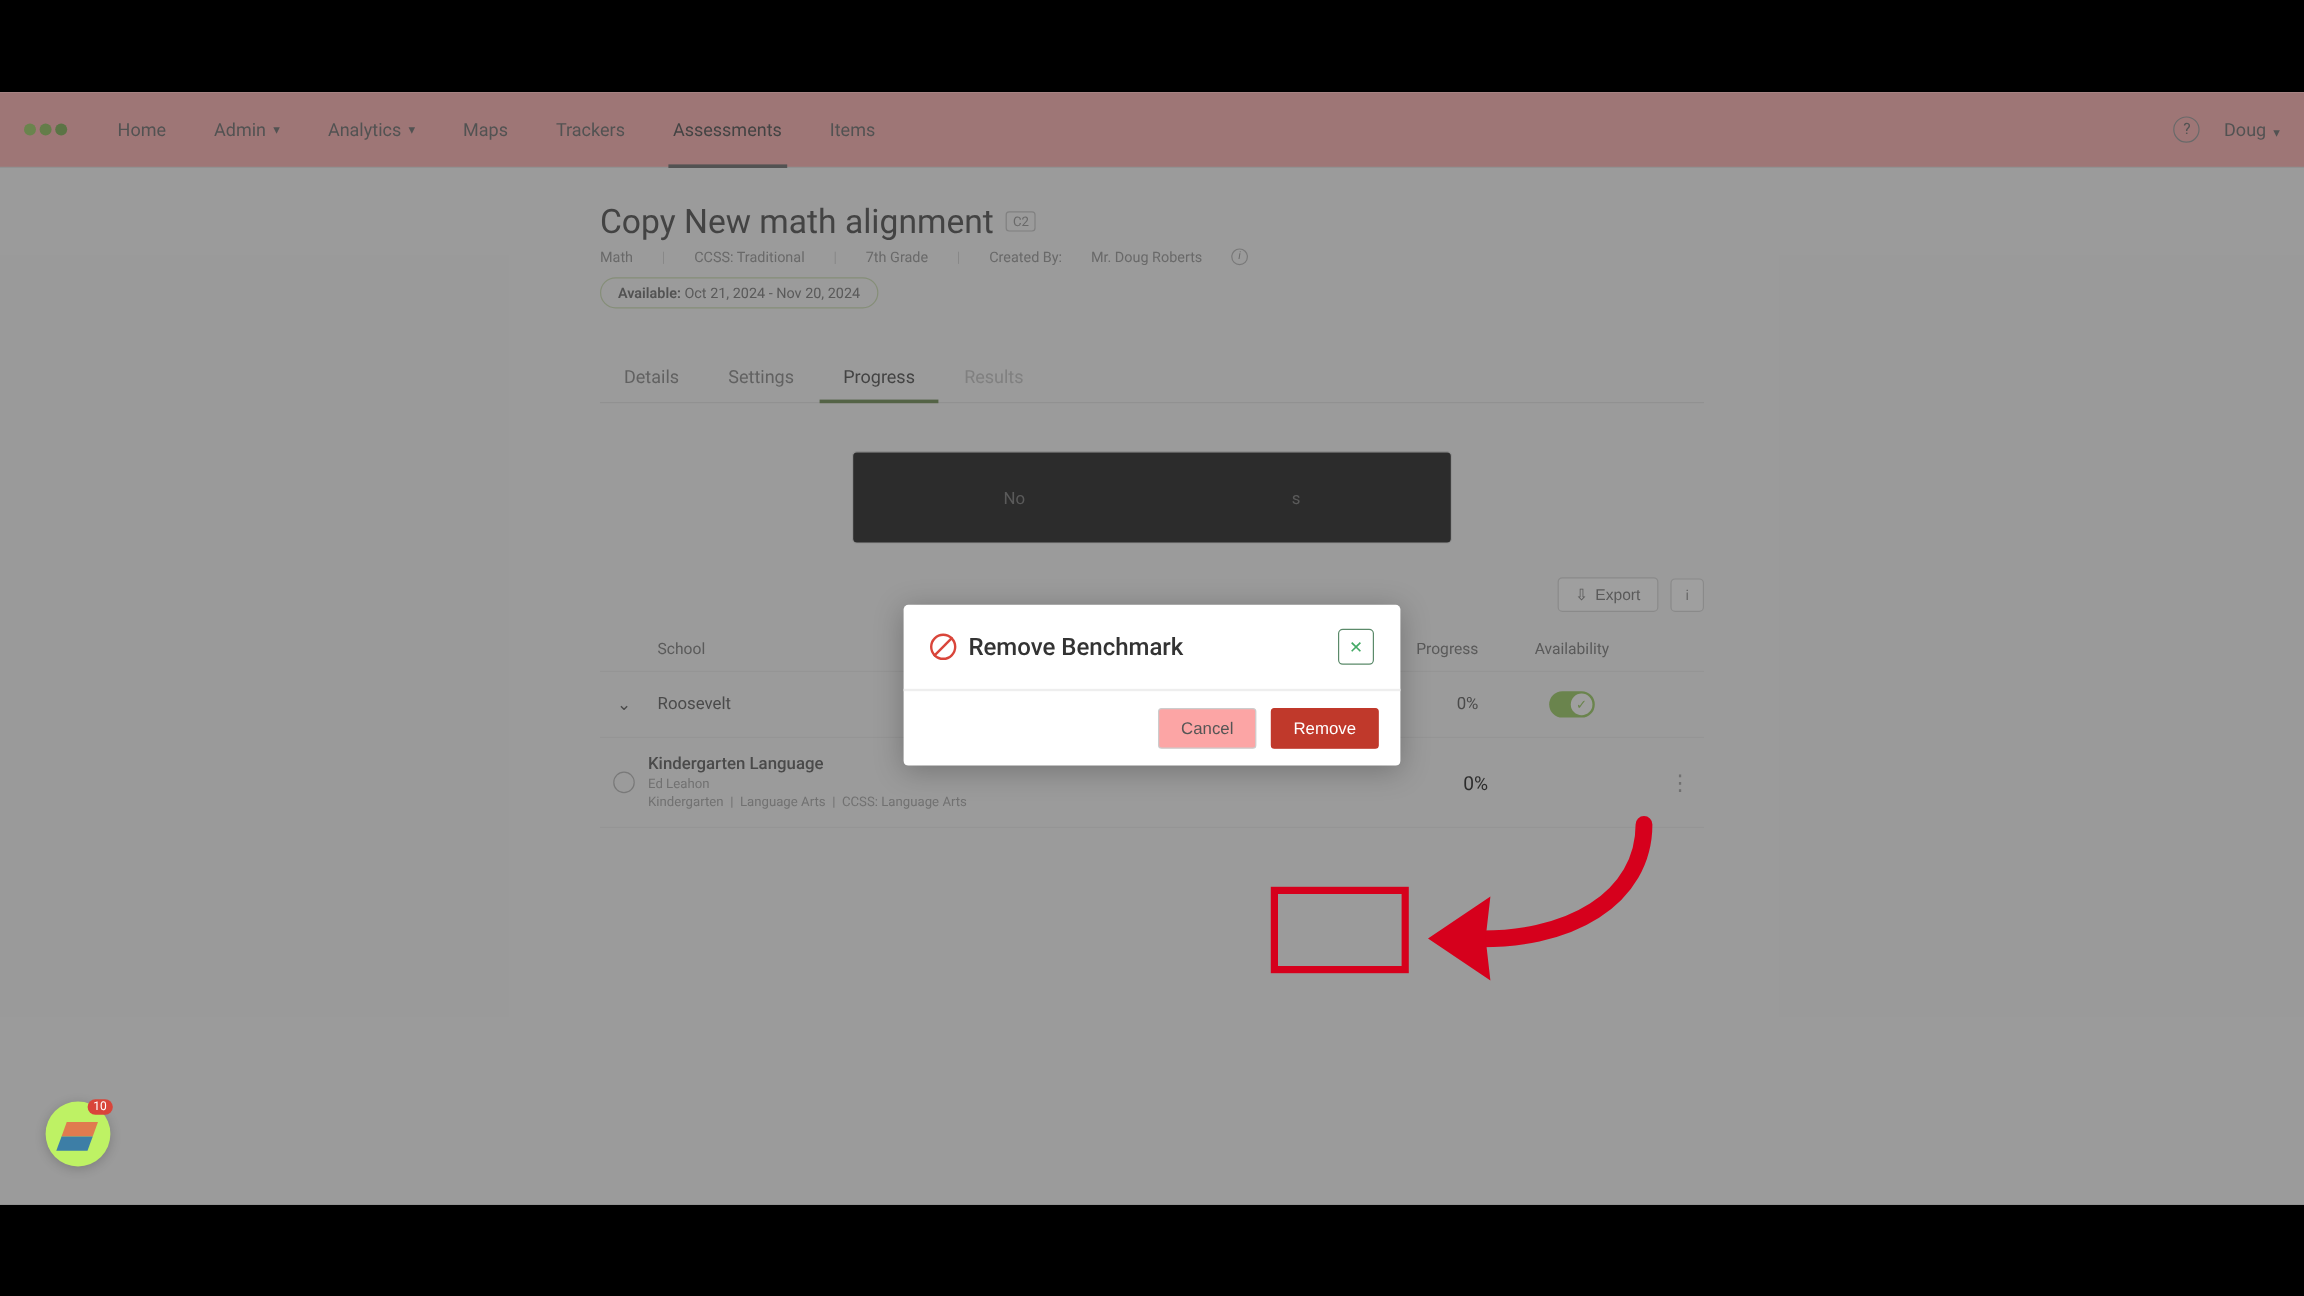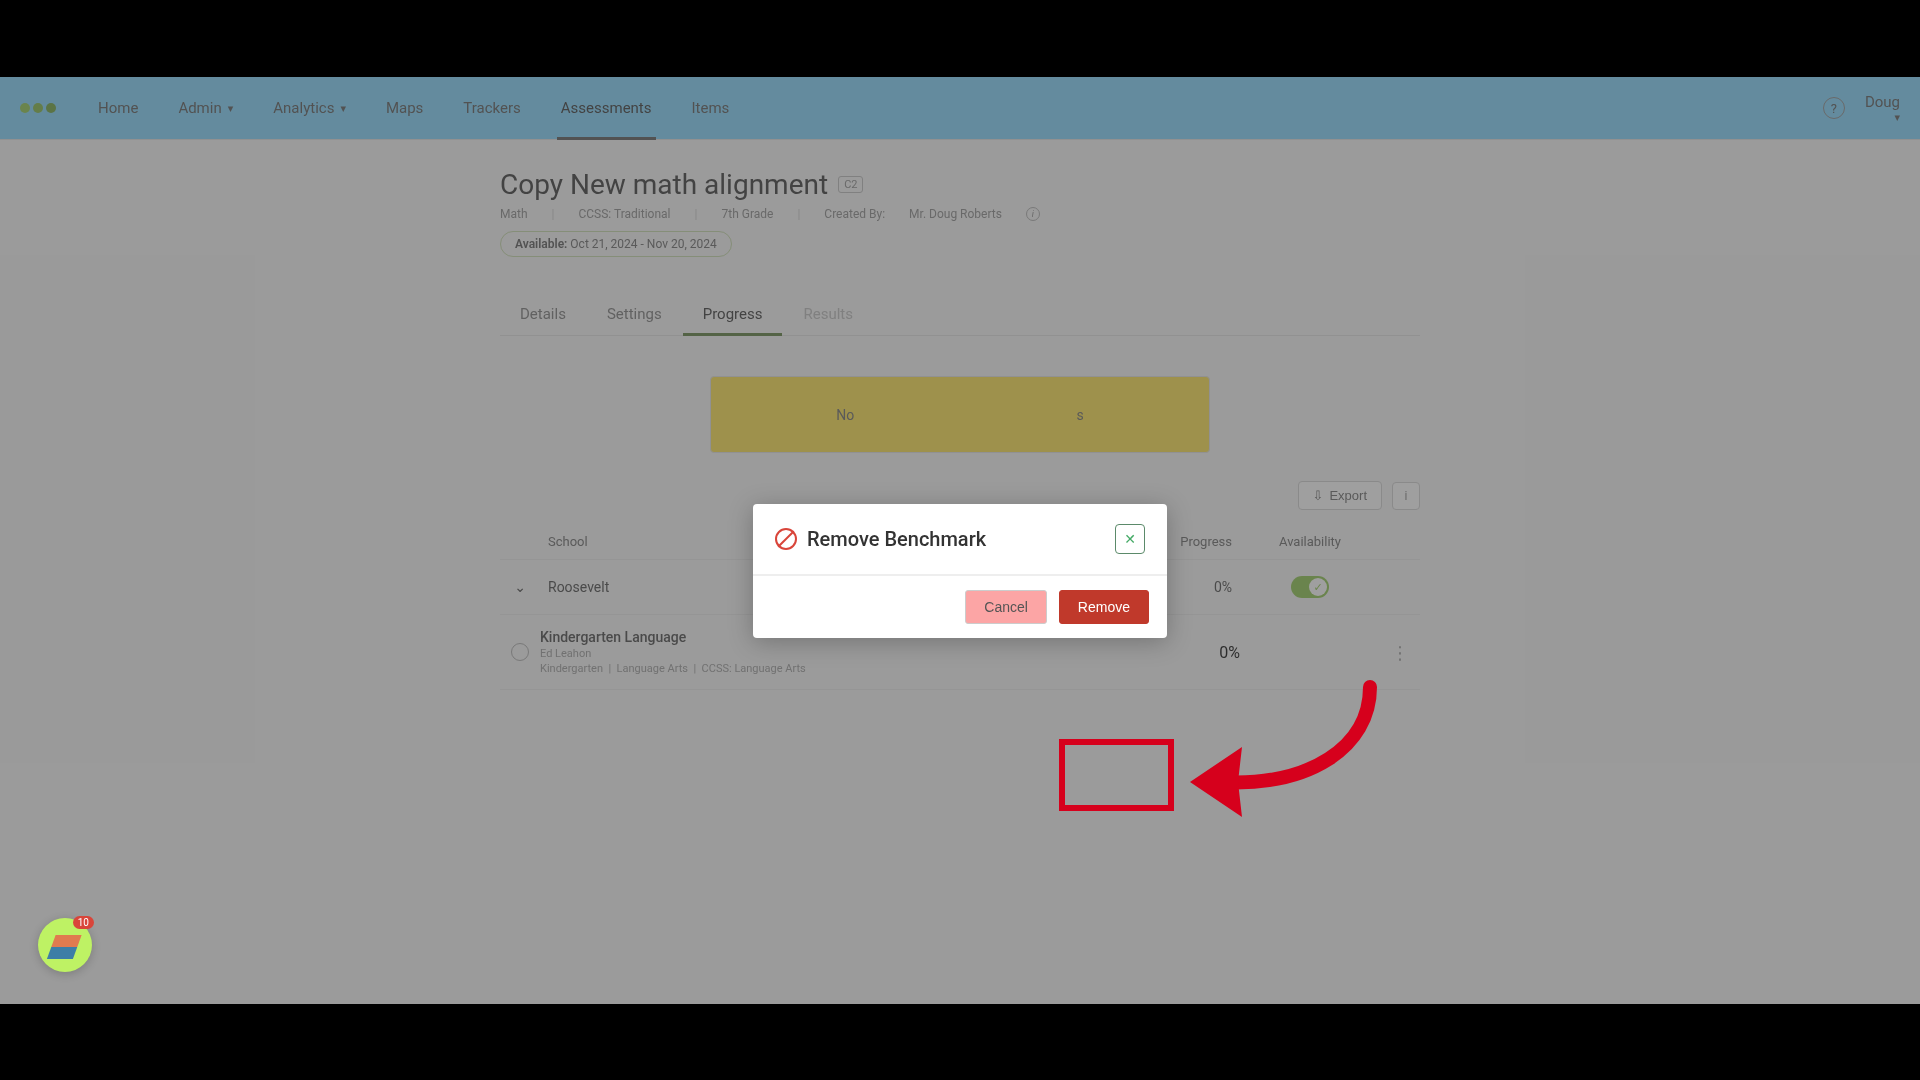--- a/index.html
+++ b/index.html
@@ -14,21 +14,21 @@
     .viewport {
       position: absolute;
       top: 77px;
       left: 0;
       width: 1920px;
       height: 927px;
       background: #f5f5f5;
     }
     .topbar {
       height: 63px;
-      background: #7dd3fc;
+      background: #fca5a5;
       border-bottom: 1px solid #e0e0e0;
       display: flex;
       align-items: center;
       padding: 0 20px;
       justify-content: space-between;
     }
     .topbar-left { display: flex; align-items: center; gap: 4px; }
     .logo { display: flex; gap: 3px; margin-right: 20px; }
     .logo-dot { width: 10px; height: 10px; border-radius: 50%; background: #8bc34a; }
     .logo-dot:nth-child(2) { background: #7cb342; }
@@ -48,21 +48,21 @@
       content: '';
       position: absolute; bottom: 0; left: 14px; right: 14px;
       height: 3px; background: #555;
     }
     .chevron { margin-left: 6px; font-size: 11px; }
     .topbar-right { display: flex; align-items: center; gap: 20px; color: #555; font-size: 15px; }
     .help-icon {
       width: 22px; height: 22px; border: 1.5px solid #888; border-radius: 50%;
       display: flex; align-items: center; justify-content: center; font-size: 13px;
     }
-    .user-menu { display: flex; align-items: flex-end; cursor: pointer; flex-direction: column; }
+    .user-menu { display: flex; align-items: flex-end; cursor: pointer; }
 
     .content {
       max-width: 920px;
       margin: 0 auto;
       padding-top: 28px;
     }
     .page-title {
       font-size: 28px; font-weight: 400; color: #333;
       display: flex; align-items: center; gap: 10px;
     }
@@ -98,21 +98,21 @@
     .tab.active { color: #333; }
     .tab.active::after {
       content: ''; position: absolute; bottom: -1px; left: 0; right: 0;
       height: 3px; background: #5a7a3a;
     }
     .tab.disabled { color: #bbb; cursor: default; }
 
     .card {
       margin: 40px auto 0; width: 500px;
       border: 1px solid #e0e0e0; border-radius: 4px;
-      padding: 28px 20px; text-align: center; background: #fde047;
+      padding: 28px 20px; text-align: center; background: #000000;
     }
     .card-text { font-size: 14px; color: #666; }
 
     .toolbar {
       display: flex; justify-content: flex-end; align-items: center;
       gap: 10px; margin-top: 28px;
     }
     .export-btn {
       border: 1px solid #d0d0d0; border-radius: 4px;
       padding: 6px 14px; font-size: 13px; color: #666; background: #fff;

